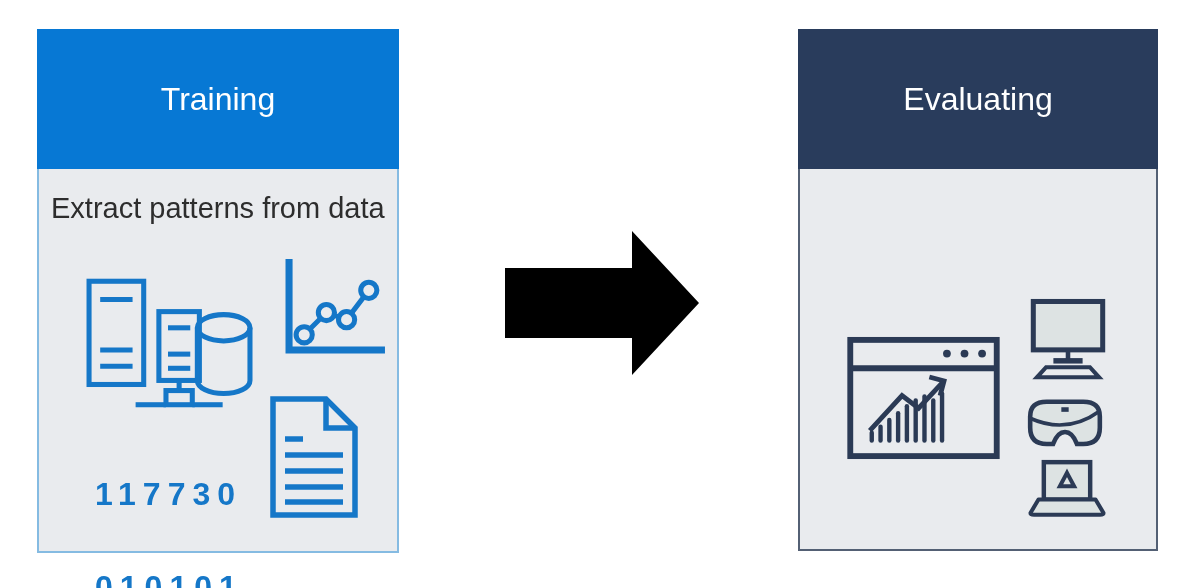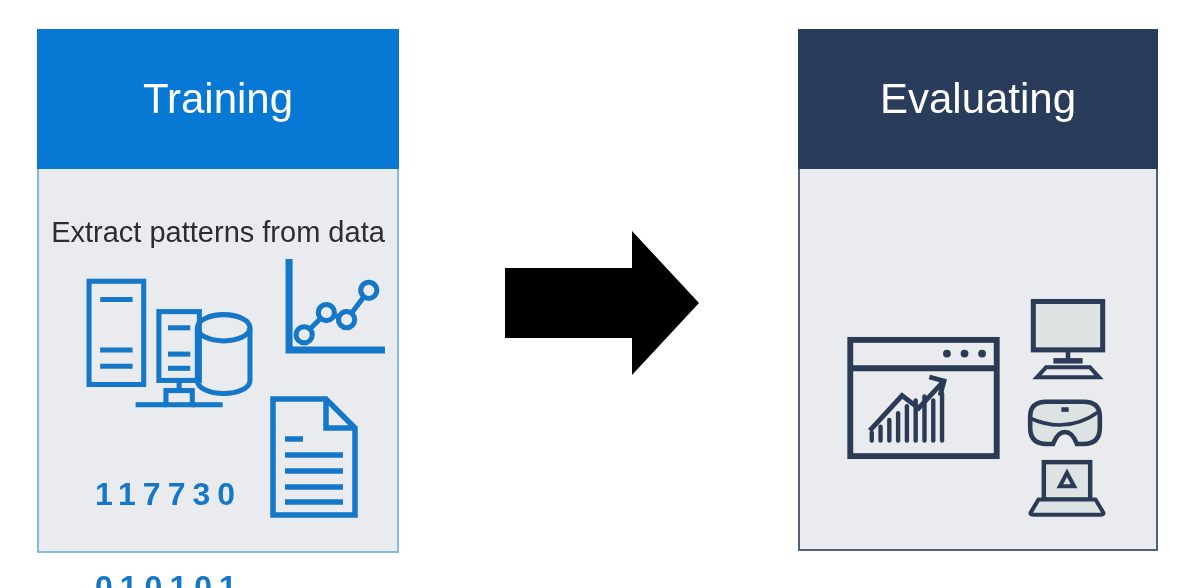--- a/index.html
+++ b/index.html
@@ -12,28 +12,28 @@
     left:37px; top:29px; width:362px; height:524px;
     border:2px solid var(--training-border); background:var(--card-body-bg);
   }
   #evaluating-card {
     left:798px; top:29px; width:360px; height:522px;
     border:2px solid var(--evaluating-border); background:var(--card-body-bg);
   }
   .card-header {
     position:absolute; left:-2px; top:-2px; right:-2px; height:140px;
     display:flex; align-items:center; justify-content:center;
-    color:var(--header-text); font-size:42px; font-weight:400;
+    color:var(--header-text); font-size:32px; font-weight:400;
   }
   #training-card .card-header { background:var(--training-header-bg); }
   #evaluating-card .card-header { background:var(--evaluating-header-bg); }
   .card-desc {
     position:absolute; left:6px; right:6px; top:158px;
-    text-align:center; font-size:29px; line-height:38px;
-    color:var(--body-text); padding:0 6px;margin-top:24px;
+    font-size:29px; line-height:38px;
+    color:var(--body-text); padding:0 6px;
   }
   .icon { position:absolute; }
   .icon svg { display:block; overflow:visible; }
   .icon-blue { color:var(--icon-blue); }
   .icon-navy { color:var(--icon-navy); }
   .fill-body { fill:var(--card-body-bg); }
   .fill-screen { fill:var(--screen-fill); }
 
   
   #servers-icon  { left:46px;  top:243px; }

